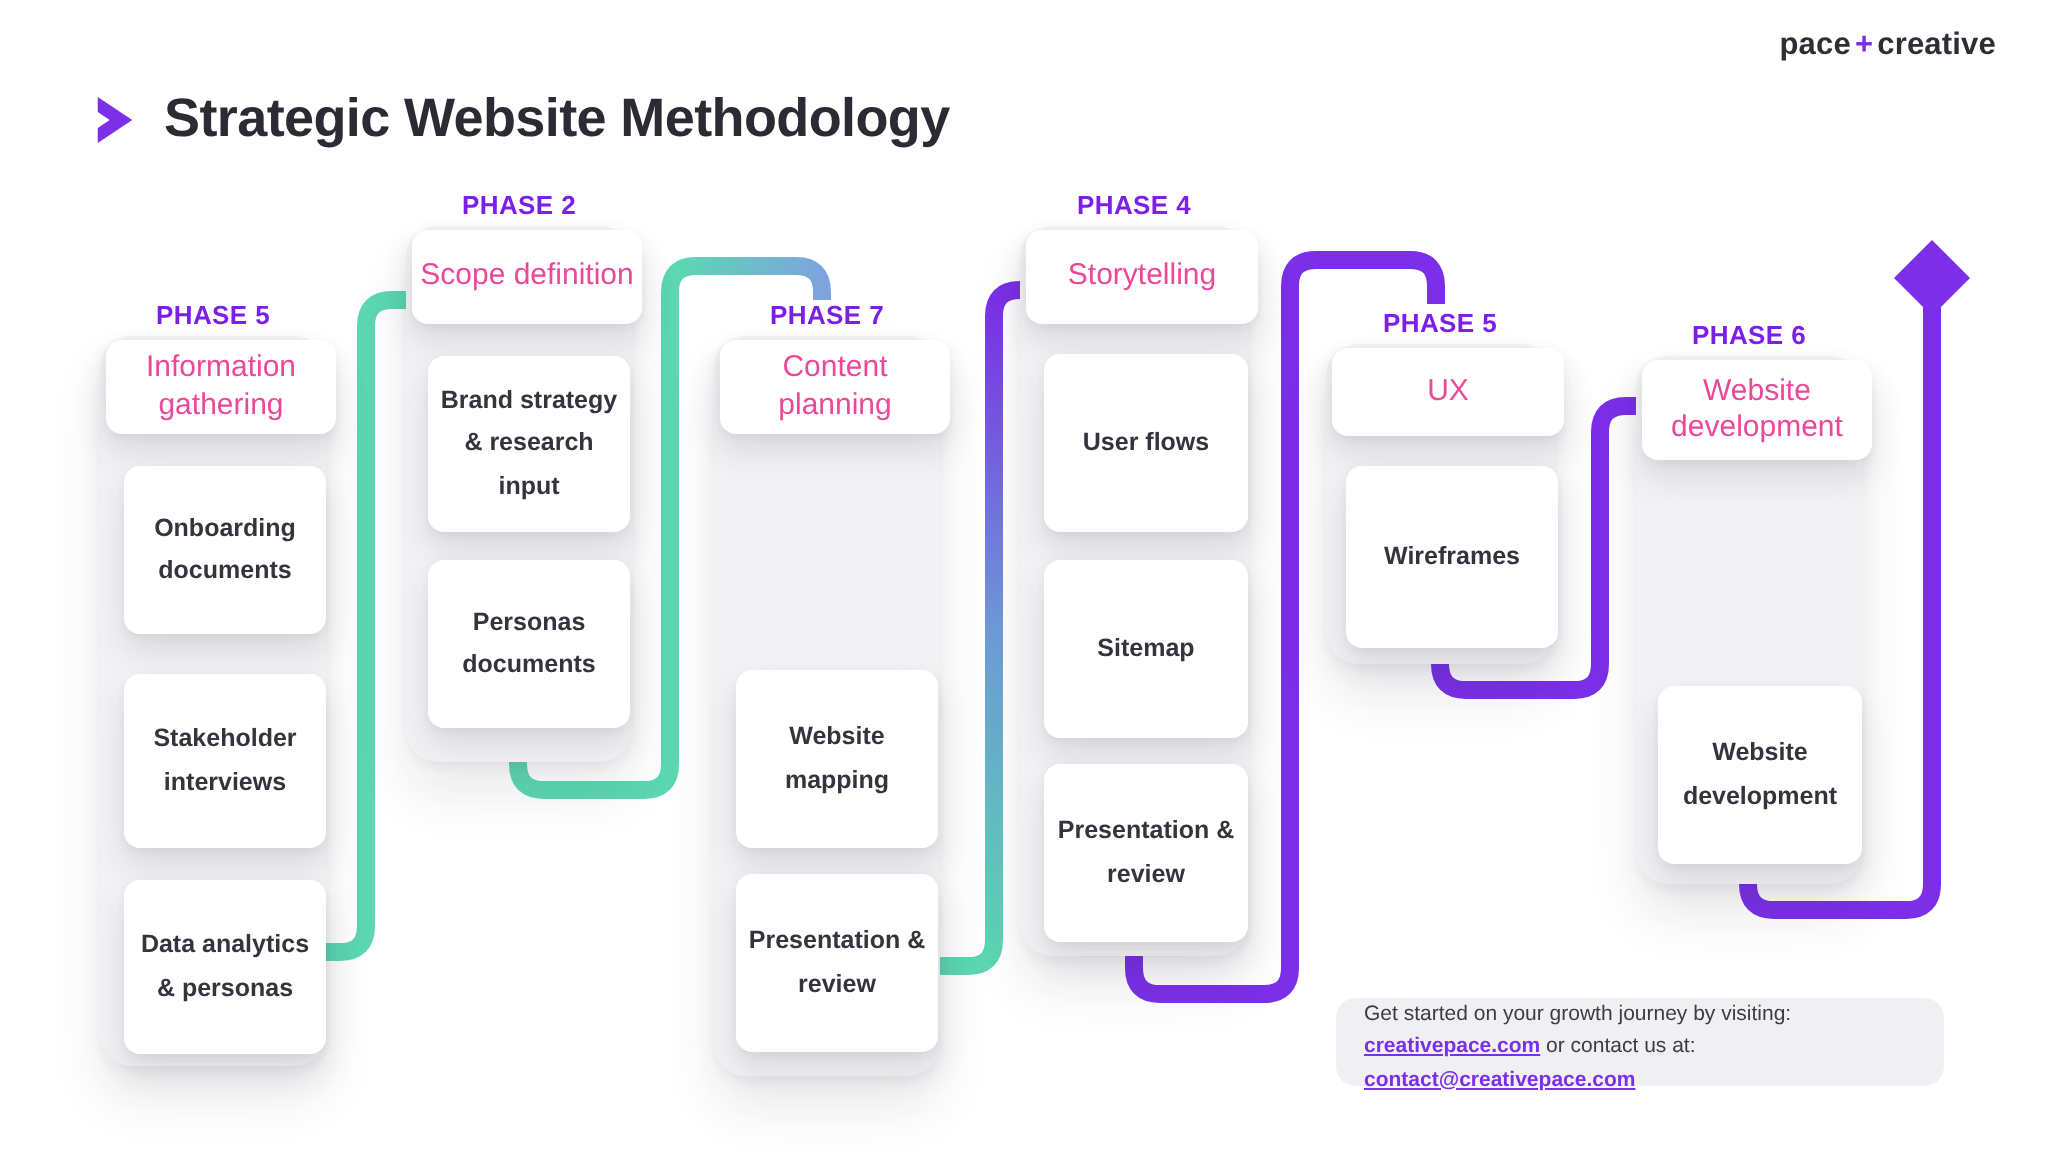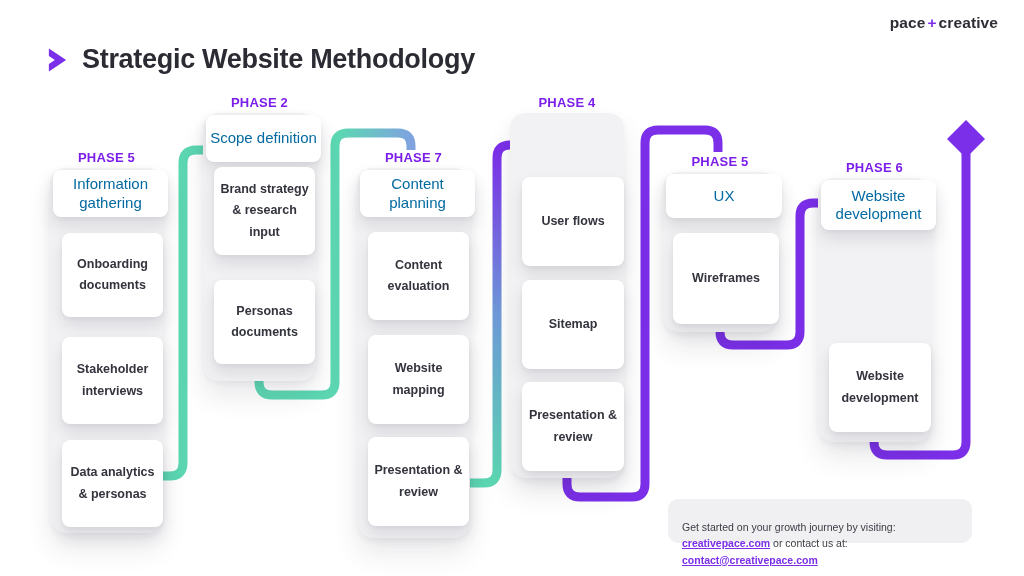--- a/index.html
+++ b/index.html
@@ -28,33 +28,33 @@
   }
   .phase-label{
     position:absolute;top:-18px;left:0;width:100%;text-align:center;
     font-size:13px;font-weight:700;color:var(--label);letter-spacing:.2px;z-index:4;
   }
   .card{
     position:absolute;background:#ffffff;border-radius:8px;z-index:3;
     display:flex;align-items:center;justify-content:center;text-align:center;
     box-shadow:0 9px 16px rgba(50,50,70,.12), 0 2px 4px rgba(50,50,70,.06);
   }
-  .hdr{font-size:15px;font-weight:400;color:#0369a1;line-height:1.22;padding:2px 4px;}
+  .hdr{font-size:15px;font-weight:400;color:#ec4899;line-height:1.22;padding:2px 4px;}
   .step{font-size:12.5px;font-weight:700;color:#33343d;line-height:1.7;padding:2px 6px;}
 
   #connectors{position:absolute;left:0;top:0;z-index:2;pointer-events:none;}
   #connectors path{fill:none;stroke-width:9;}
   #connectors path.teal{stroke:var(--teal);}
   #connectors path.purple{stroke:var(--purple);}
   .arrowhead{fill:var(--purple);}
 
   .footer-note{
     position:absolute;left:668px;top:499px;width:304px;height:44px;
     background:#f0f0f3;border-radius:10px;box-sizing:border-box;
-    padding:20px 14px;font-size:10.5px;color:#3c3c45;line-height:1.55;z-index:3;
+    padding:0 14px;font-size:10.5px;color:#3c3c45;line-height:1.55;z-index:3;
   }
   .footer-note a{color:var(--purple);font-weight:700;text-decoration:underline;cursor:pointer;}
 </style>
 </head>
 <body style="--teal: #5cd7b2; --purple: #7b2fe9; --label: #7c1eea;">
 
 <div class="logo">
   <span>pace</span><span class="plus">+</span><span>creative</span>
 </div>
 
@@ -128,48 +128,48 @@
       <span>Data analytics &amp; personas</span>
     </div>
 </div>
 
 <div class="phase" style="left:203px;top:113px;width:113px;height:268px">
   <div class="phase-box"></div>
   <div class="phase-label">PHASE 2</div>
   <div class="card hdr" style="left:3px;top:2px;width:107px;height:43px">
       <span>Scope definition</span>
     </div>
-  <div class="card step" style="left:11px;top:54px;width:89px;height:84px">
+  <div class="card step" style="left:11px;top:65px;width:89px;height:84px">
       <span>Brand strategy &amp; research input</span>
     </div>
   <div class="card step" style="left:11px;top:167px;width:89px;height:80px">
       <span>Personas documents</span>
     </div>
 </div>
 
 <div class="phase" style="left:357px;top:168px;width:113px;height:370px">
   <div class="phase-box"></div>
   <div class="phase-label">PHASE 7</div>
   <div class="card hdr" style="left:3px;top:2px;width:107px;height:43px">
       <span>Content planning</span>
     </div>
-  <div class="card step" style="left:11px;top:64px;width:89px;height:84px">
-      <span>Content evaluation</span>
-    </div>
   <div class="card step" style="left:11px;top:167px;width:89px;height:85px">
       <span>Website mapping</span>
     </div>
   <div class="card step" style="left:11px;top:269px;width:89px;height:85px">
       <span>Presentation &amp; review</span>
     </div>
 </div>
 
 <div class="phase" style="left:510px;top:113px;width:114px;height:365px">
   <div class="phase-box"></div>
   <div class="phase-label">PHASE 4</div>
+  <div class="card hdr" style="left:3px;top:2px;width:108px;height:43px">
+      <span>Storytelling</span>
+    </div>
   <div class="card step" style="left:12px;top:64px;width:90px;height:85px">
       <span>User flows</span>
     </div>
   <div class="card step" style="left:12px;top:167px;width:90px;height:85px">
       <span>Sitemap</span>
     </div>
   <div class="card step" style="left:12px;top:269px;width:90px;height:85px">
       <span>Presentation &amp; review</span>
     </div>
 </div>

